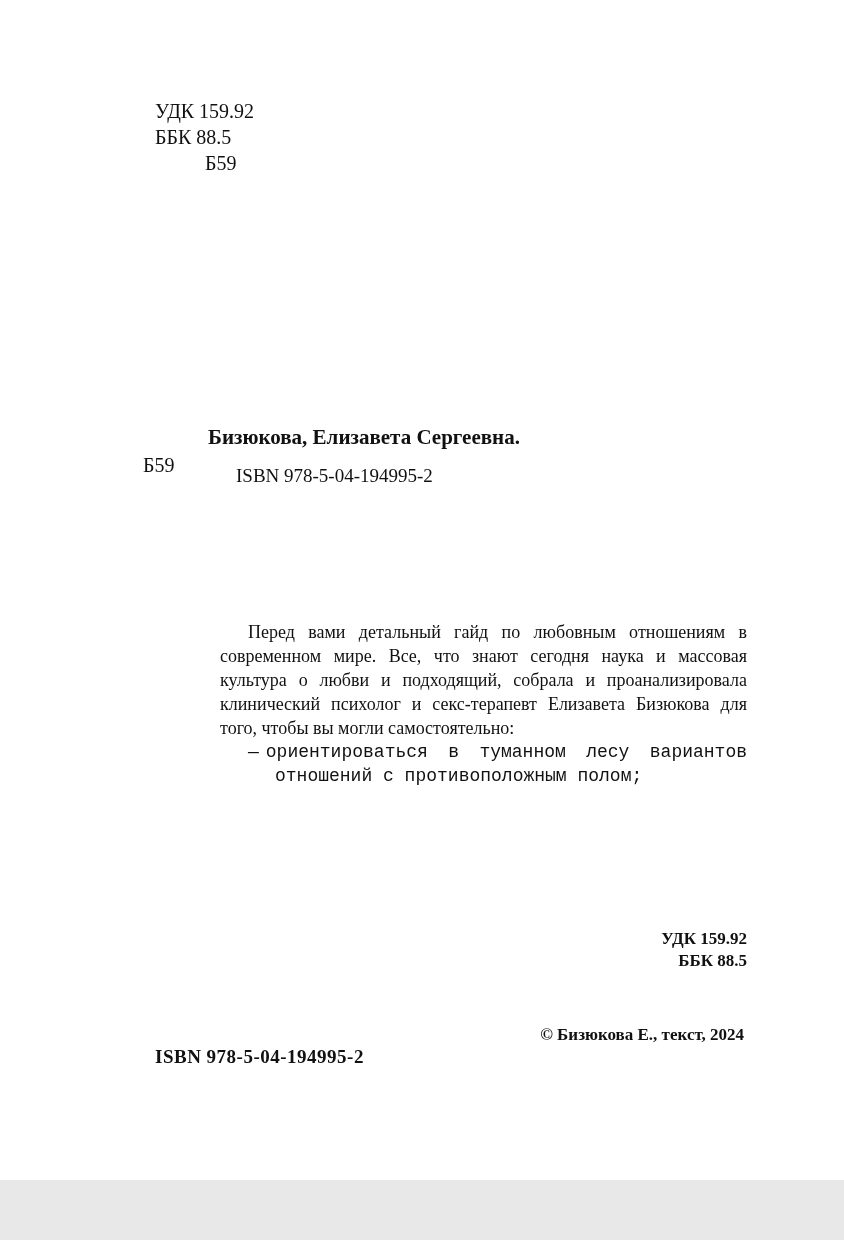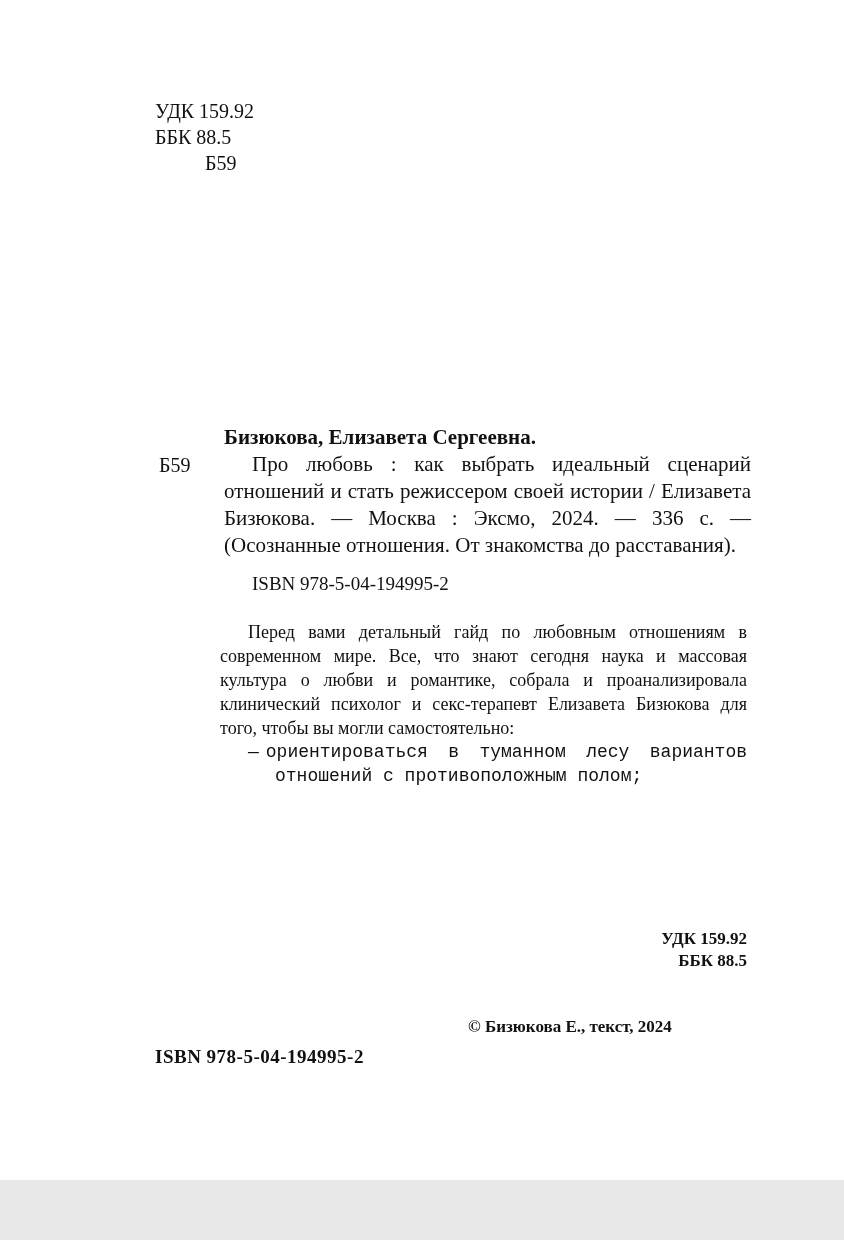--- a/index.html
+++ b/index.html
@@ -27,21 +27,21 @@
     line-height: 26px;
     white-space: nowrap;
   }
   .top-block .code-indent {
     margin-left: 50px;
   }
 
   
   .entry {
     position: absolute;
-    left: 224px;
+    left: 208px;
     top: 424px;
     width: 527px;
   }
   .entry .author {
     margin: 0;
     font-size: 21px;
     line-height: 27px;
     font-weight: bold;
   }
   .entry .bib {
@@ -107,23 +107,24 @@
   .copyright {
     position: absolute;
     left: 460px;
     top: 1008px;
     width: 300px;
     font-size: 17px;
     line-height: 22px;
     font-weight: bold;
   }
   .copyright p {
-    margin: 8px;
+    margin: 16px;
     padding-left: 20px;
     text-indent: -20px;
+    text-align: right;
   }
 
   
   .isbn-bottom {
     position: absolute;
     left: 155px;
     top: 1046px;
     font-size: 19px;
     font-weight: bold;
     letter-spacing: 0.5px;
@@ -137,26 +138,25 @@
 
   <div class="top-block">
     <div>УДК 159.92</div>
     <div>ББК 88.5</div>
     <div class="code-indent">Б59</div>
   </div>
 
   <div class="entry">
     <p class="author">Бизюкова, Елизавета Сергеевна.</p>
     <span class="margin-code">Б59</span>
-    <p class="bib">Про любовь : как выбрать идеальный сценарий отношений и стать режиссером своей истории / Елизавета Бизюкова. — Москва : Эксмо, 2024. — 336 с. — (Осознанные отношения. От знакомства до расставания).</p>
     <p class="isbn-mid">ISBN 978-5-04-194995-2</p>
   </div>
 
   <div class="annotation">
-    <p class="intro">Перед вами детальный гайд по любовным отношениям в современном мире. Все, что знают сегодня наука и массовая культура о любви и романтике, собрала и проанализировала клинический психолог и секс-терапевт Елизавета Бизюкова для того, чтобы вы могли самостоятельно:</p>
+    <p class="intro">Перед вами детальный гайд по любовным отношениям в современном мире. Все, что знают сегодня наука и массовая культура о любви и подходящий, собрала и проанализировала клинический психолог и секс-терапевт Елизавета Бизюкова для того, чтобы вы могли самостоятельно:</p>
     <ul class="bullets">
       <li>
         <span class="dash">—</span><span>ориентироваться в туманном лесу вариантов отношений с противоположным полом;</span>
       </li>
     </ul>
   </div>
 
   <div class="class-bottom">
     <div>УДК 159.92</div>
     <div>ББК 88.5</div>

